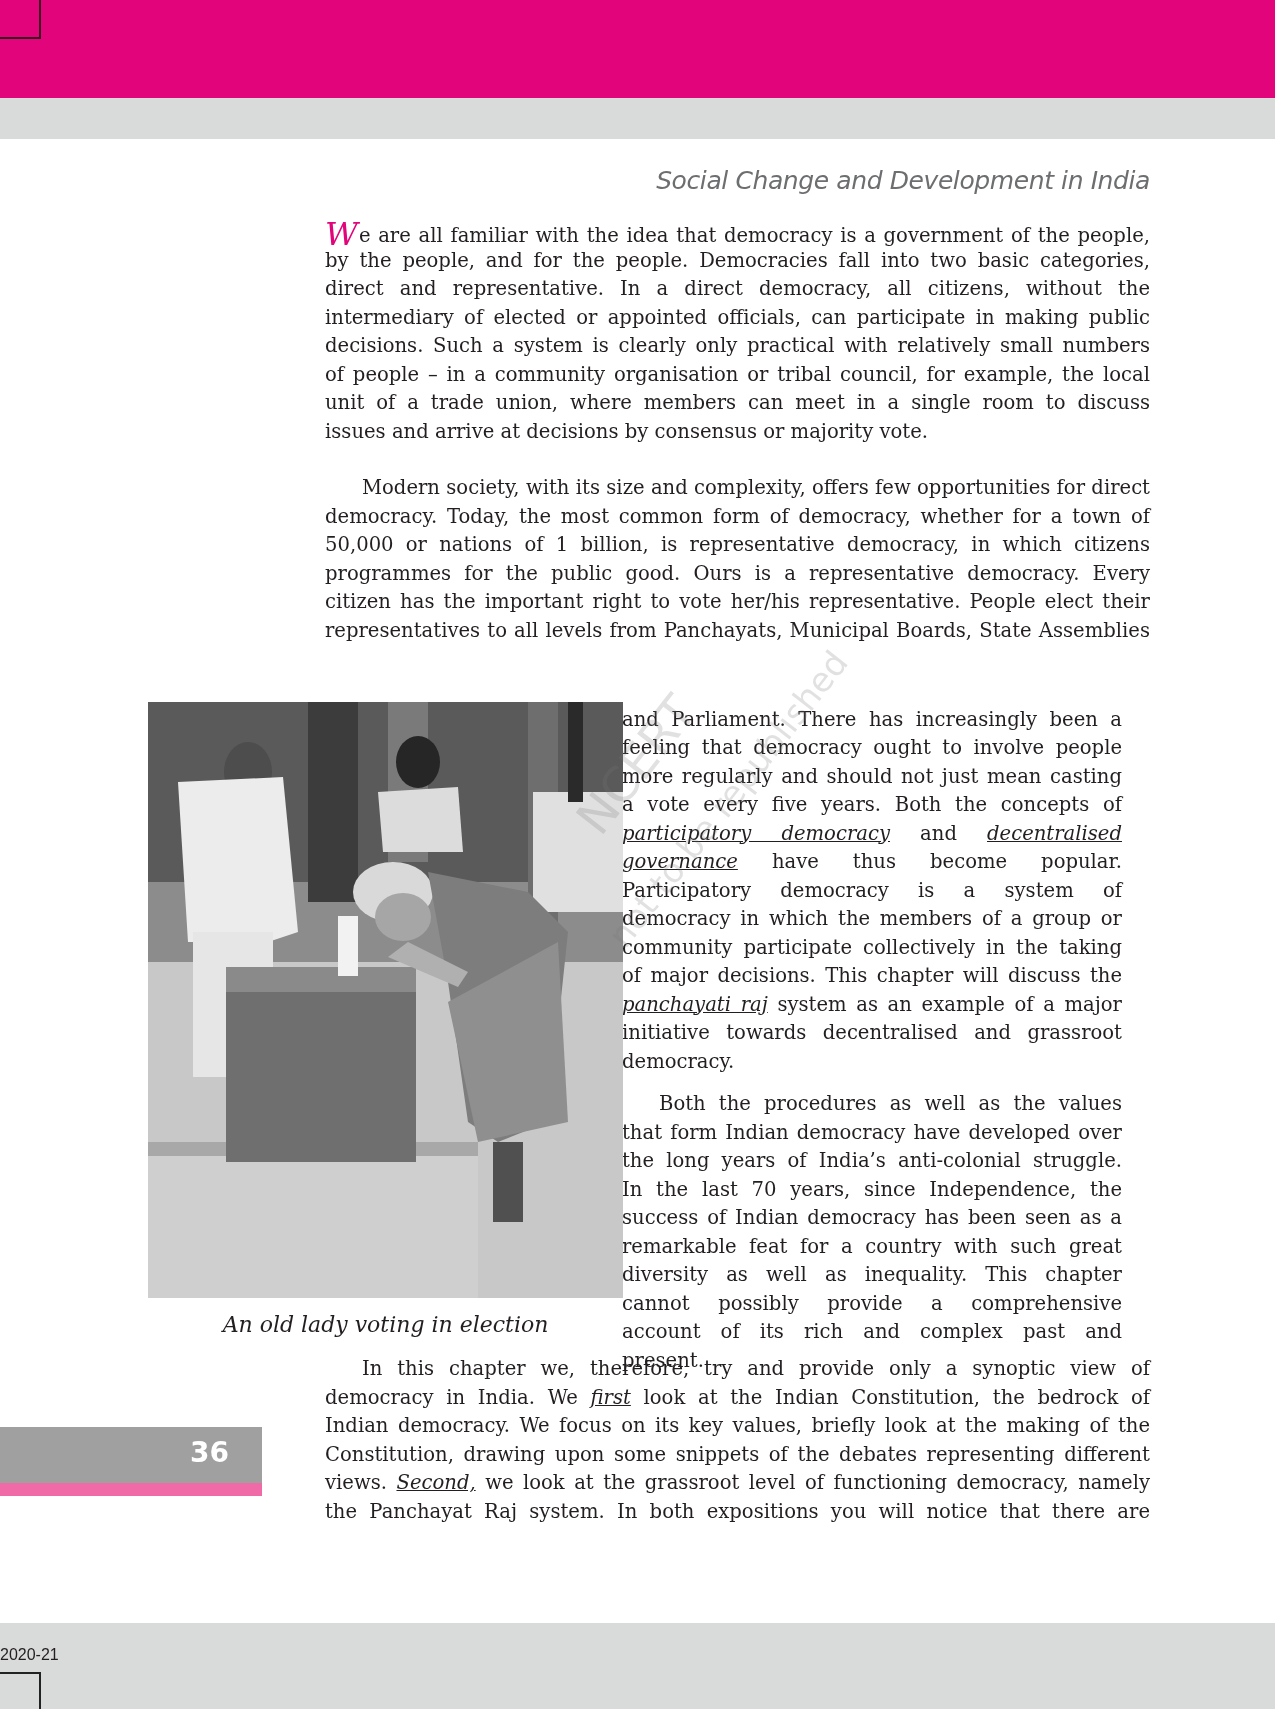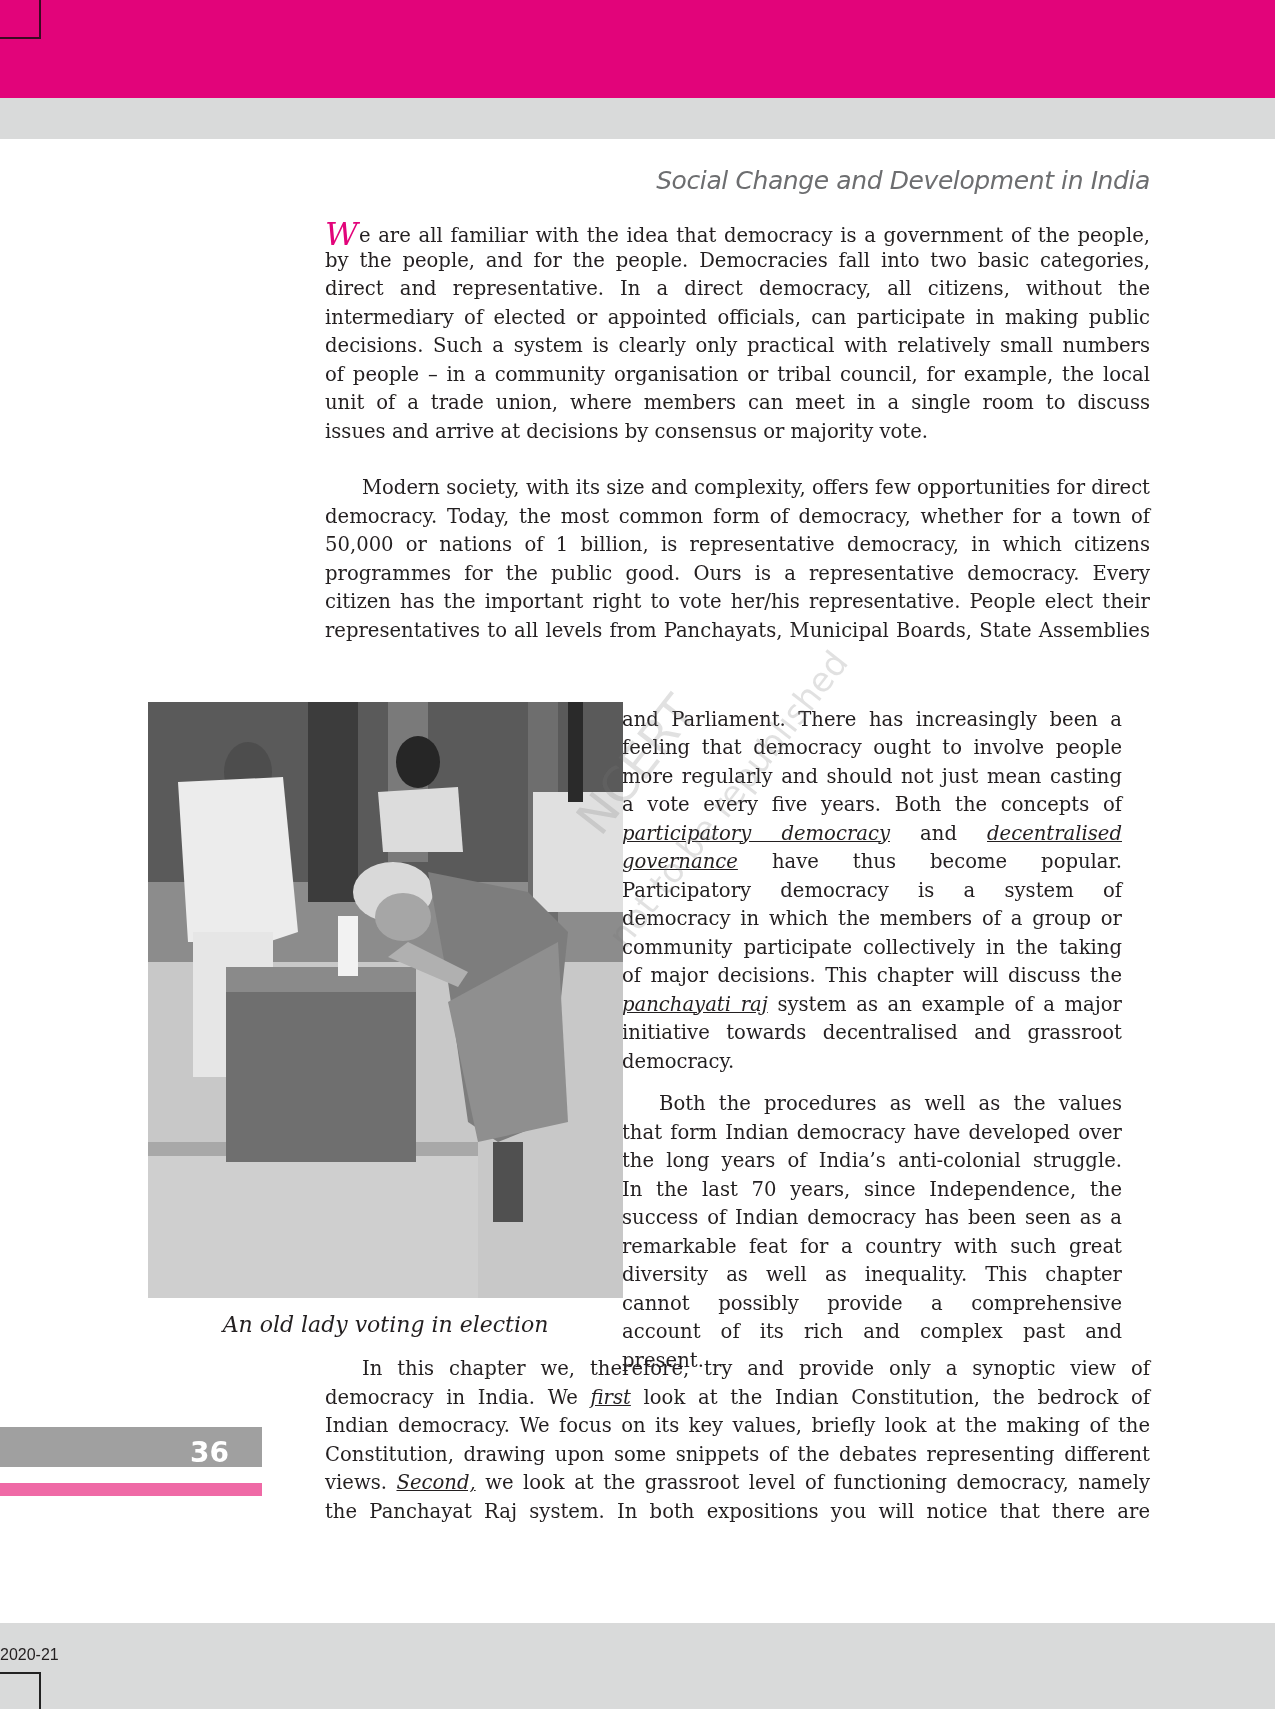--- a/index.html
+++ b/index.html
@@ -31,21 +31,21 @@
       position: absolute; left: 148px; width: 475px; top: 1312px; text-align: center;
       font-style: italic; font-size: 22px; color: #231f20;
     }
     .watermark {
       position: absolute; left: 555px; top: 720px; width: 260px; height: 260px; pointer-events: none;
       font-family: "DejaVu Sans", sans-serif; color: rgba(120,120,120,0.22);
     }
     .wm1 { position: absolute; left: 10px; top: 90px; font-size: 48px; transform: rotate(-52deg); transform-origin: left top; }
     .wm2 { position: absolute; left: 45px; top: 210px; font-size: 34px; transform: rotate(-52deg); transform-origin: left top; white-space: nowrap; }
     .page-number-box {
-      position: absolute; left: 0; top: 1427px; width: 262px; height: 40px; background: #a0a0a0;
+      position: absolute; left: 0; top: 1427px; width: 262px; height: 56px; background: #a0a0a0;
       color: #ffffff; font-family: "DejaVu Sans", sans-serif; font-weight: bold; font-size: 28px;
       text-align: right; box-sizing: border-box; padding-right: 33px; line-height: 52px;
     }
     .page-number-stripe { position: absolute; left: 0; top: 1483px; width: 262px; height: 13px; background: #ef6aa6; }
     .footer-band { position: absolute; left: 0; top: 1623px; width: 1275px; height: 86px; background: #d9dada; }
     .footer-year { position: absolute; left: 0; width: 1029px; top: 1646px; text-align: left; font-family: "Liberation Sans", sans-serif; font-size: 16px; color: #231f20; }
     .crop-mark-bottom { position: absolute; left: 0; top: 1672px; width: 39px; height: 37px; border-right: 2px solid #222; border-top: 2px solid #222; }
   </style>
 </head>
 <body>

